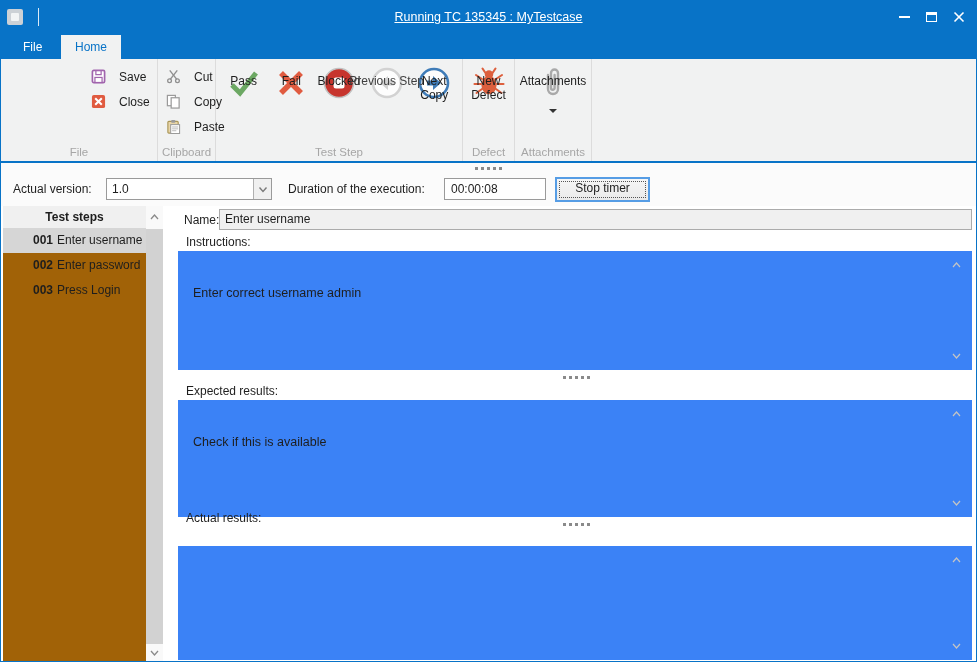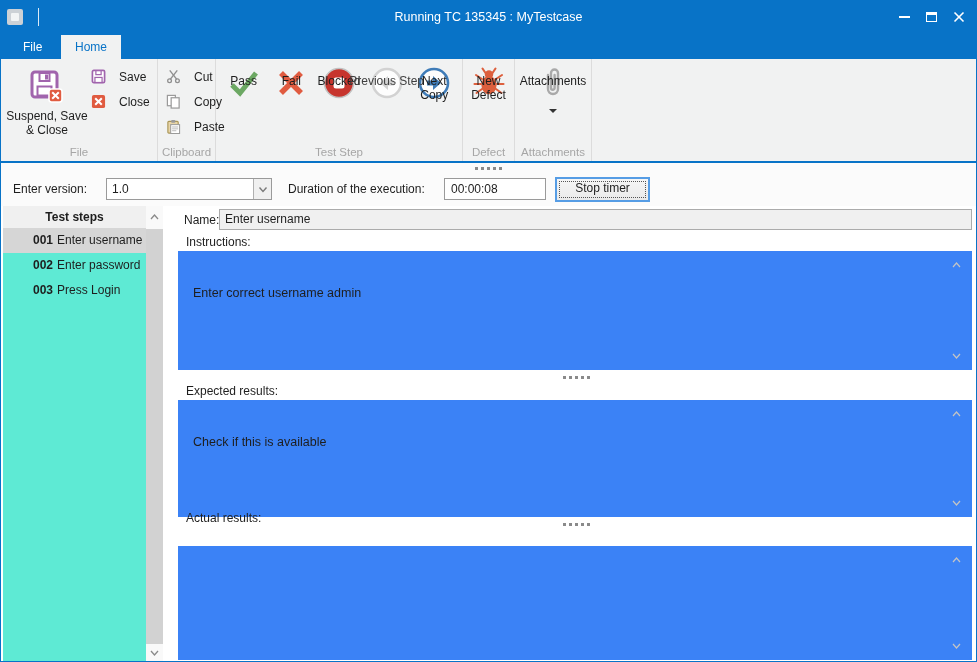--- a/index.html
+++ b/index.html
@@ -25,21 +25,21 @@
     position: absolute; left: 6px; top: 8px; width: 16px; height: 16px;
     background: #ccd1d6; border-radius: 2px;
   }
   .app-icon::after {
     content: ""; position: absolute; left: 4px; top: 4px; width: 8px; height: 8px;
     background: #f2f4f5; border-radius: 1px;
   }
   .qat-sep { position: absolute; left: 37px; top: 7px; width: 1px; height: 18px; background: rgba(255,255,255,.85); }
   .title-text {
     position: absolute; left: 0; right: 0; top: 0; height: 32px;
-    line-height: 32px; text-align: center; font-size: 12.5px; color: #fff;
+    line-height: 32px; text-align: center; font-size: 12.5px; color: #fff; text-decoration: underline;
   }
   .win-controls { position: absolute; right: 4px; top: 0; height: 32px; display: flex; }
   .win-btn { width: 27px; height: 32px; display: flex; align-items: center; justify-content: center; cursor: default; }
   .ic-min { width: 11px; height: 2px; background: #fff; }
   .ic-max { width: 11px; height: 10px; border: 1px solid #fff; border-top: 3px solid #fff; background: transparent; }
 
   
   .tabrow { position: absolute; left: 0; top: 32px; width: 100%; height: 26px; background: #0873C7; }
   .tab {
     position: absolute; top: 2px; height: 24px; line-height: 24px;
@@ -108,21 +108,21 @@
     background: linear-gradient(#f6f6f6, #eaeaea);
     border: 2px solid #569DE5;
     outline: 1px dotted #555; outline-offset: -5px;
     text-align: center; line-height: 19px; color: #1e1e1e;
   }
 
   
   .content { position: absolute; left: 0; top: 205px; width: 975px; height: 456px; background: #fff; }
 
   
-  .steps-panel { position: absolute; left: 2px; top: 0; width: 143px; height: 100%; background: #5eead4; }
+  .steps-panel { position: absolute; left: 2px; top: 0; width: 143px; height: 100%; background: #a16207; }
   .steps-header {
     height: 22px; line-height: 22px; background: #f0f0f0;
     font-weight: bold; text-align: center;
   }
   .step-item { height: 25px; line-height: 25px; padding-left: 30px; white-space: nowrap; }
   .step-item.selected { background: #d6d6d6; }
   .step-num { font-weight: bold; margin-right: 4px; }
 
   
   .vscroll { position: absolute; left: 145px; top: 0; width: 17px; height: 100%; background: #f9f9f9; }
@@ -178,34 +178,20 @@
   </div>
 
   <div class="tabrow">
     <div class="tab tab-file">File</div>
     <div class="tab tab-home">Home</div>
   </div>
 
   <div class="ribbon">
 
     <div class="rgroup g-file">
-      <div class="bigbtn">
-        <div class="icon-slot">
-          <svg width="36" height="36" viewBox="0 0 36 36">
-            <rect x="3" y="3" width="25" height="25" rx="3" fill="#fff" stroke="#A164AD" stroke-width="3"></rect>
-            <rect x="10.5" y="4" width="10" height="8" fill="#fff" stroke="#A164AD" stroke-width="2"></rect>
-            <rect x="16" y="5.5" width="3" height="5" fill="#A164AD"></rect>
-            <rect x="8.5" y="17.5" width="14" height="9" fill="#fff" stroke="#A164AD" stroke-width="2"></rect>
-            <rect x="20" y="20" width="13" height="13" rx="2.5" fill="#E05B40" stroke="#fff" stroke-width="1.6"></rect>
-            <line x1="23.2" y1="23.2" x2="29.8" y2="29.8" stroke="#fff" stroke-width="2"></line>
-            <line x1="29.8" y1="23.2" x2="23.2" y2="29.8" stroke="#fff" stroke-width="2"></line>
-          </svg>
-        </div>
-        <div class="bb-label">Suspend, Save &amp; Close</div>
-      </div>
       <div class="smallcol">
         <div class="smallbtn">
           <svg width="15" height="15" viewBox="0 0 16 16">
             <rect x="1.5" y="1.5" width="13" height="13" rx="1.5" fill="#fff" stroke="#A164AD" stroke-width="1.8"></rect>
             <rect x="5.2" y="1.8" width="5.6" height="4.2" fill="#fff" stroke="#A164AD" stroke-width="1.3"></rect>
             <rect x="4.2" y="9" width="7.6" height="5.4" fill="#fff" stroke="#A164AD" stroke-width="1.3"></rect>
           </svg>
           <span>Save</span>
         </div>
         <div class="smallbtn">
@@ -348,21 +334,21 @@
     <div class="dots">
         <i></i>
         <i></i>
         <i></i>
         <i></i>
         <i></i>
       </div>
   </div>
 
   <div class="toolbar">
-    <span class="tb-label lbl-version">Enter version:</span>
+    <span class="tb-label lbl-version">Actual version:</span>
     <div class="combo">
       <span class="combo-value">1.0</span>
       <span class="combo-arrow">
         <svg width="10" height="7" viewBox="0 0 10 7">
             <polyline points="1.5,1.5 5,5.5 8.5,1.5" fill="none" stroke="#7a7a7a" stroke-width="1.4"></polyline>
           </svg>
       </span>
     </div>
     <span class="tb-label lbl-duration">Duration of the execution:</span>
     <div class="textbox">00:00:08</div>

